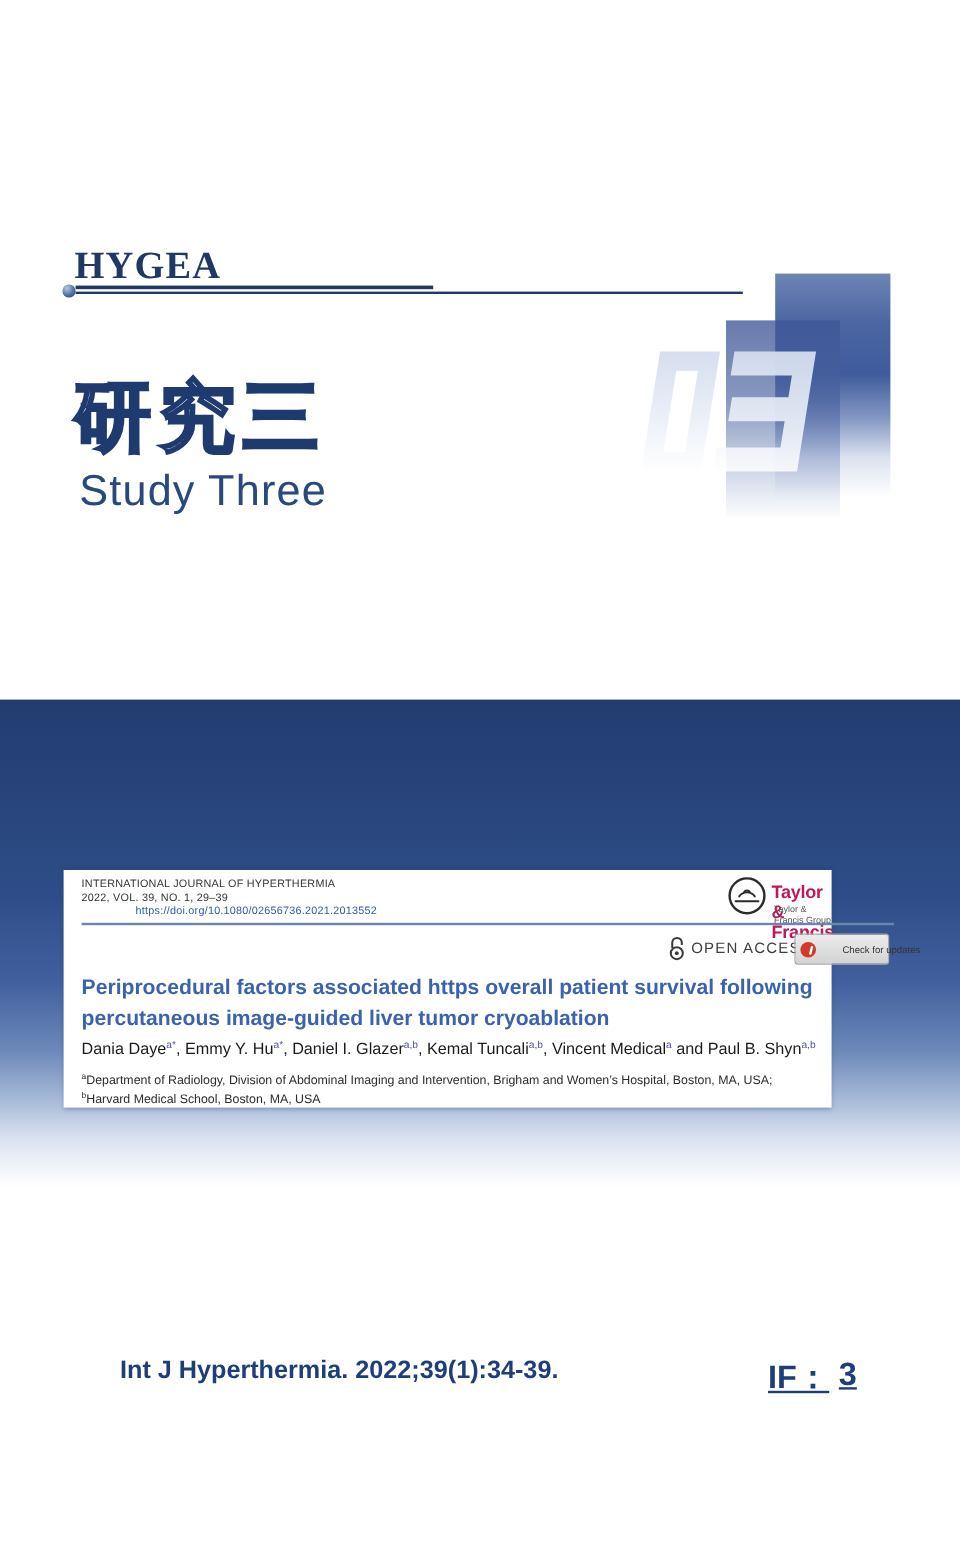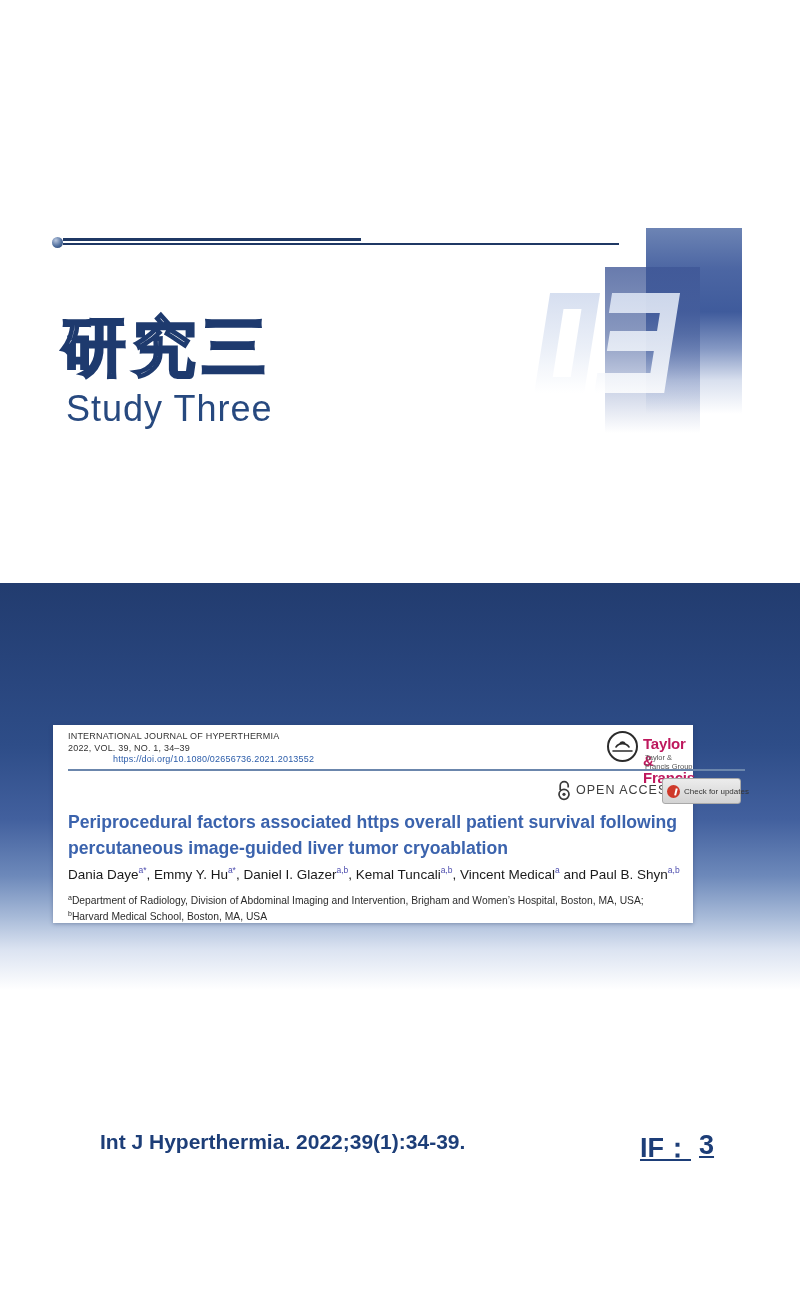--- a/index.html
+++ b/index.html
@@ -39,21 +39,21 @@
         box-shadow:0 1px 4px rgba(30,50,90,.35);}
   .jr{left:15px;top:6px;font-size:9px;line-height:11.5px;color:#333;letter-spacing:.2px;}
   .jr .doi{color:#2b5ca9;padding-left:45px;}
   .tf-circle{left:553px;top:5px;width:33px;height:33px;}
   .tf-name{left:590px;top:10px;font-size:15px;font-weight:600;color:#be185d;letter-spacing:-.2px;}
   .tf-group{left:592px;top:28px;font-size:7.5px;color:#555;}
   .hdr-rule{left:15px;top:44px;width:677px;height:2px;background:#6b86ac;}
   .oa-icon{left:504px;top:55px;}
   .oa-label{left:523px;top:58px;font-size:12.5px;letter-spacing:1px;color:#3d3d3d;font-weight:500;}
   .chk-btn{left:609px;top:53px;width:79px;height:23px;border:1px solid #a9a9a9;border-radius:3px;
-           background:linear-gradient(#ececec,#d3d3d3);display:flex;align-items:center;gap:4px;
+           background:linear-gradient(#ececec,#d3d3d3);display:flex;align-items:center;gap:22px;
            padding:12px 4px;box-sizing:border-box;cursor:pointer;}
   .chk-ic{width:13px;height:13px;border-radius:50%;background:#cf3a2b;position:relative;flex:0 0 auto;}
   .chk-ic::after{content:"";position:absolute;left:4px;top:3px;width:4px;height:7px;
            border-right:2px solid #fff;transform:rotate(14deg);}
   .chk-label{font-size:8px;color:#333;white-space:nowrap;}
   .p-title{left:15px;top:84px;width:670px;font-size:17.6px;font-weight:bold;color:#3b63ad;
            line-height:26px;white-space:nowrap;}
   .authors{left:15px;top:140px;width:670px;font-size:13.5px;color:#1a1a1a;font-weight:500;white-space:nowrap;}
   .authors sup{font-size:8.5px;color:#4d4dae;}
   .affils{left:15px;top:166px;width:670px;font-size:10.3px;line-height:13px;color:#2b2b2b;}
@@ -61,20 +61,21 @@
 
   
   .cite{left:100px;top:1130px;font-size:21px;font-weight:600;color:#1d3e78;}
   .if-wrap{left:640px;top:1130px;font-size:27px;font-weight:600;color:#1d3e78;display:flex;gap:8px;text-decoration:underline;}
 </style>
 </head>
 <body>
 
 <div class="page">
 
+  <div class="abs hygea">HYGEA</div>
   <div class="abs ball"></div>
   <div class="abs rule1"></div>
   <div class="abs rule2"></div>
 
   <div class="abs rect-large"></div>
   <div class="abs rect-small"></div>
   <svg class="abs digits-svg" width="200" height="112" viewBox="0 0 200 112" aria-hidden="true">
     <defs>
       <linearGradient id="dg" x1="0" y1="0" x2="0" y2="1">
         <stop offset="0" stop-color="#d4ddef" stop-opacity="0.95"></stop>
@@ -89,21 +90,21 @@
   </svg>
 
   <div class="abs cn-title">研究三</div>
   <div class="abs en-title">Study Three</div>
 
   <div class="abs blue-band"></div>
 
   <div class="abs card">
     <div class="abs jr">
       <div>INTERNATIONAL JOURNAL OF HYPERTHERMIA</div>
-      <div>2022, VOL. 39, NO. 1, 34–39</div>
+      <div>2022, VOL. 39, NO. 1, 29–39</div>
       <div class="doi">https://doi.org/10.1080/02656736.2021.2013552</div>
     </div>
 
     <svg class="abs tf-circle" viewBox="0 0 33 33">
       <circle cx="16.5" cy="16.5" r="14.5" fill="none" stroke="#2b2b2b" stroke-width="2"></circle>
       <path d="M7,21 H26 M10,17 C13,12.5 20,12.5 23,17 M14,13.5 C15,11.5 18,11.5 19,13.5" fill="none" stroke="#2b2b2b" stroke-width="1.6" stroke-linecap="round"></path>
     </svg>
     <div class="abs tf-name">Taylor &amp; Francis</div>
     <div class="abs tf-group">Taylor &amp; Francis Group</div>
 

